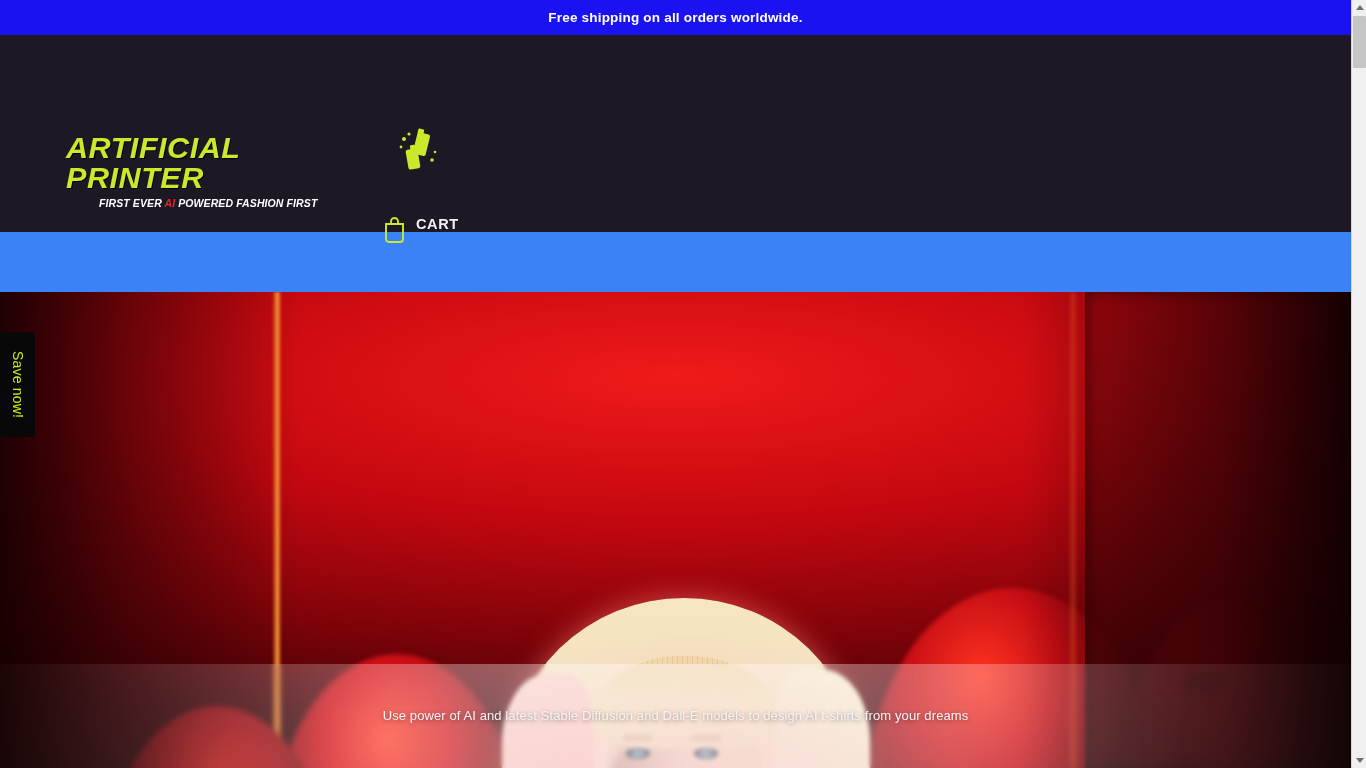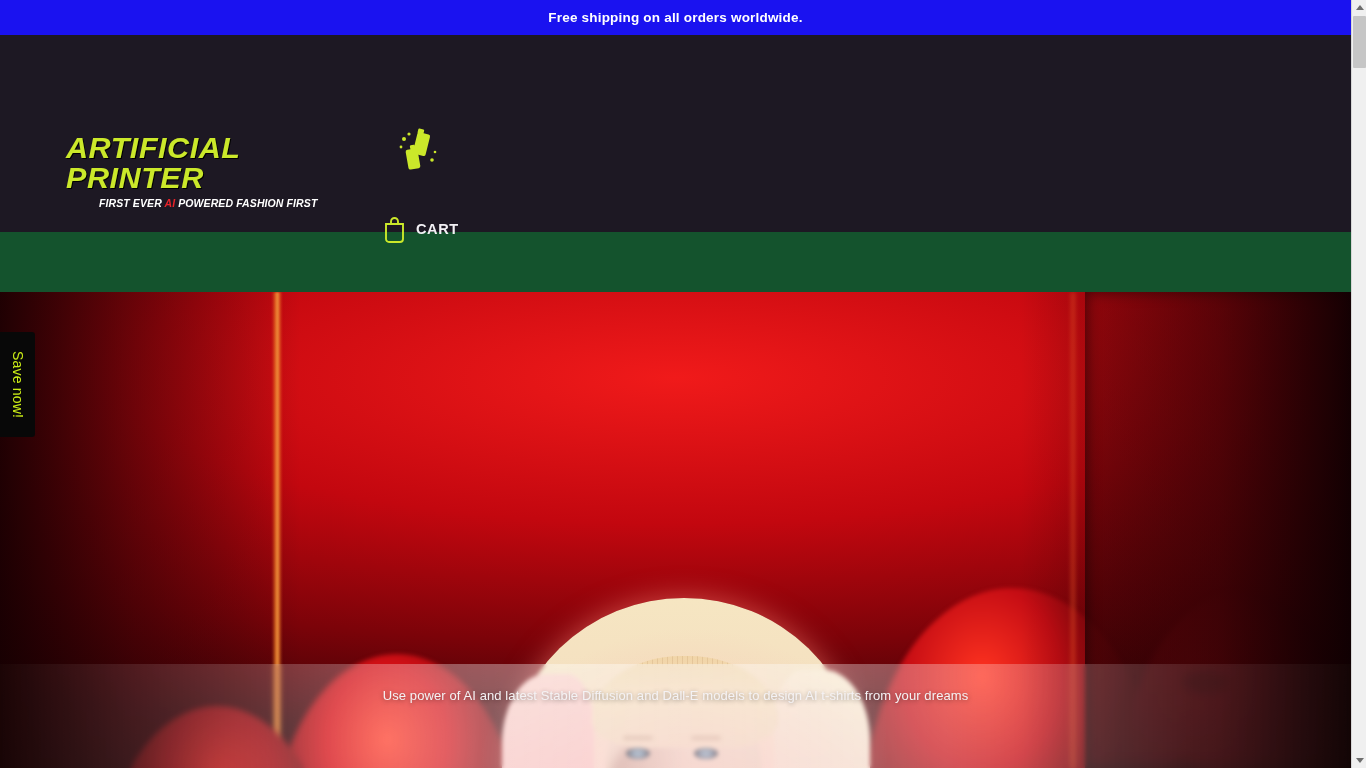--- a/index.html
+++ b/index.html
@@ -12,21 +12,21 @@
   }
   #viewport {
     position:relative;
     width:1366px; height:768px;
     overflow:hidden;
   }
   #page {
     position:absolute; top:0; left:0;
     width:1351px; height:768px;
     overflow:hidden;
-    background:#14532d;
+    background:#3b82f6;
   }
 
   
   .announce {
     height:35px;
     background:#1a12f0;
     display:flex; align-items:center; justify-content:center;
   }
   .announce-text {
     color:#ffffff;
@@ -101,21 +101,21 @@
     transform:scaleX(0.94);
     transform-origin:left center;
   }
   .nav-gap-1 { width:142px; }
   .nav-gap-2 { width:136px; }
   .nav-gap-3 { width:85px; }
 
   .cart-row {
     position:absolute;
     left:382px; top:180px;
-    display:flex; align-items:center; gap:9px;
+    display:flex; align-items:flex-start; gap:9px;
     cursor:pointer;
   }
   .cart-icon { width:25px; height:28px; display:block; }
   .cart-label {
     color:#f2f0f4;
     font-size:15.5px;
     font-weight:700;
     letter-spacing:0.6px;
     text-transform:uppercase;
     font-family:"Liberation Sans", sans-serif;
@@ -311,21 +311,21 @@
     font-size:33px;
     font-weight:700;
     letter-spacing:0.2px;
     line-height:1.15;
     text-align:center;
     white-space:nowrap;
     font-family:"Liberation Sans", sans-serif;
     text-shadow:0 2px 10px rgba(0,0,0,0.35);
   }
   .hero-sub {
-    margin-top:10px;
+    margin-top:30px;
     color:#f4f2f4;
     font-size:13px;
     font-weight:400;
     letter-spacing:0.1px;
     text-align:center;
     white-space:nowrap;
     font-family:"Liberation Sans", sans-serif;
     text-shadow:0 1px 5px rgba(0,0,0,0.45);
   }
 

